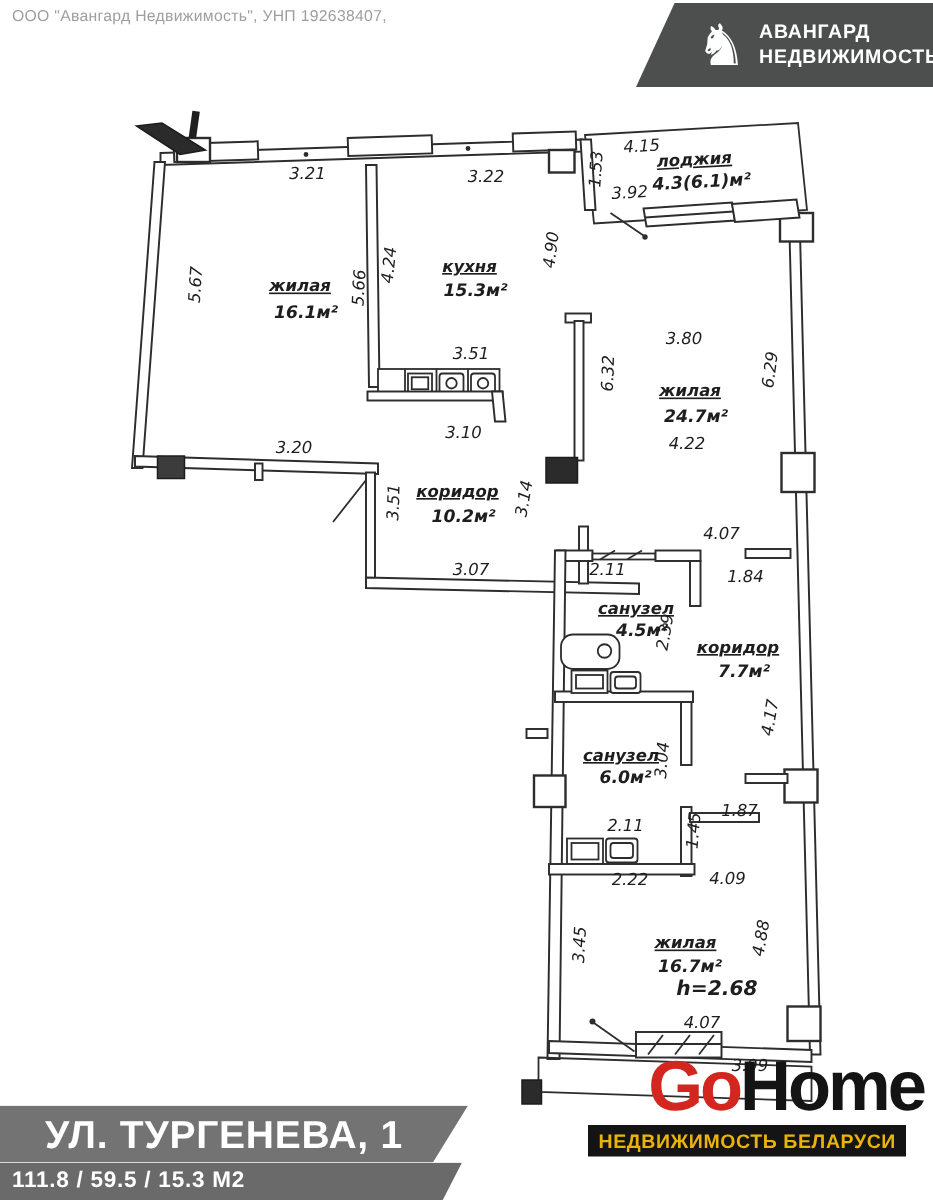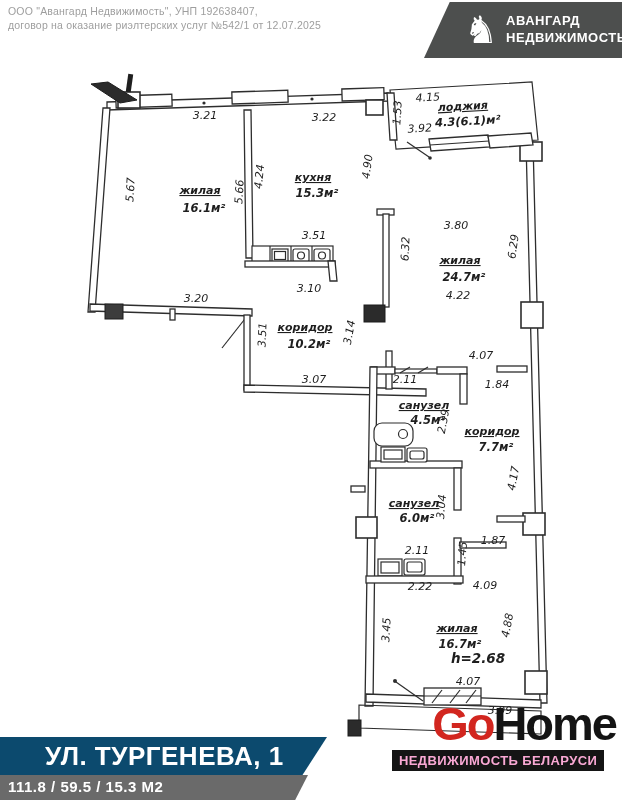--- a/index.html
+++ b/index.html
@@ -20,40 +20,39 @@
   #plan-svg .wall-thick{fill:#ffffff;stroke:#2d2d2d;stroke-width:1.6;}
   #plan-svg .solid{fill:#2b2b2b;stroke:#1d1d1d;stroke-width:1;}
   #plan-svg .thin{fill:none;stroke:#2d2d2d;stroke-width:1.2;}
   #plan-svg .fix{fill:#ffffff;stroke:#2d2d2d;stroke-width:1.2;}
   #plan-svg text.lbl{font-family:"DejaVu Sans",sans-serif;font-style:italic;
        font-size:11px;fill:#1e1e1e;text-anchor:middle;}
   #plan-svg text.room{font-weight:bold;text-decoration:underline;}
   #plan-svg text.area{font-weight:bold;font-size:11.5px;}
   #plan-svg text.note{font-weight:bold;font-size:13.5px;}
   
-  .address-banner{position:absolute;left:0;top:737px;width:312px;height:38px;background:#0c4a6e;
+  .address-banner{position:absolute;left:0;top:737px;width:312px;height:38px;background:#737373;
        clip-path:polygon(0 0,100% 0,92.5% 100%,0 100%);
-       color:#fff;font-weight:bold;font-size:26px;line-height:38px;padding-left:15px;
+       color:#fff;font-weight:bold;font-size:26px;line-height:38px;padding-left:0;
        text-indent:30px;letter-spacing:.5px;}
   .areas-banner{position:absolute;left:0;top:775px;width:308px;height:36px;background:#6a6a6a;
        clip-path:polygon(0 0,100% 0,94% 100%,0 100%);
        color:#fff;font-weight:bold;font-size:15px;line-height:24px;text-indent:8px;letter-spacing:.5px;}
   .gohome{position:absolute;left:386px;top:698px;width:230px;}
   .brand-text{font-weight:bold;font-size:47px;line-height:1.1;letter-spacing:-2px;color:#141414;
        white-space:nowrap;text-align:right;}
   .brand-go{color:#d2261f;}
-  .tagline{margin-top:0px;margin-left:6px;background:#141414;color:#f9a8d4;font-weight:bold;
+  .tagline{margin-top:0px;margin-left:6px;background:#141414;color:#eab308;font-weight:bold;
        font-size:13px;padding:3px 7px;width:fit-content;letter-spacing:.4px;white-space:nowrap;}
 </style>
 </head>
 <body>
 
 <div class="agency-info">
   <div>ООО "Авангард Недвижимость", УНП 192638407,</div>
-  <div>договор на оказание риэлтерских услуг №542/1 от 12.07.2025</div>
 </div>
 <div class="logo-box">
   <span class="knight">♞</span>
   <div class="logo-text">
     <div>АВАНГАРД</div>
     <div>НЕДВИЖИМОСТЬ</div>
   </div>
 </div>
 
 <svg id="plan-svg" width="622" height="800" viewBox="0 0 622 800" xmlns="http://www.w3.org/2000/svg">

